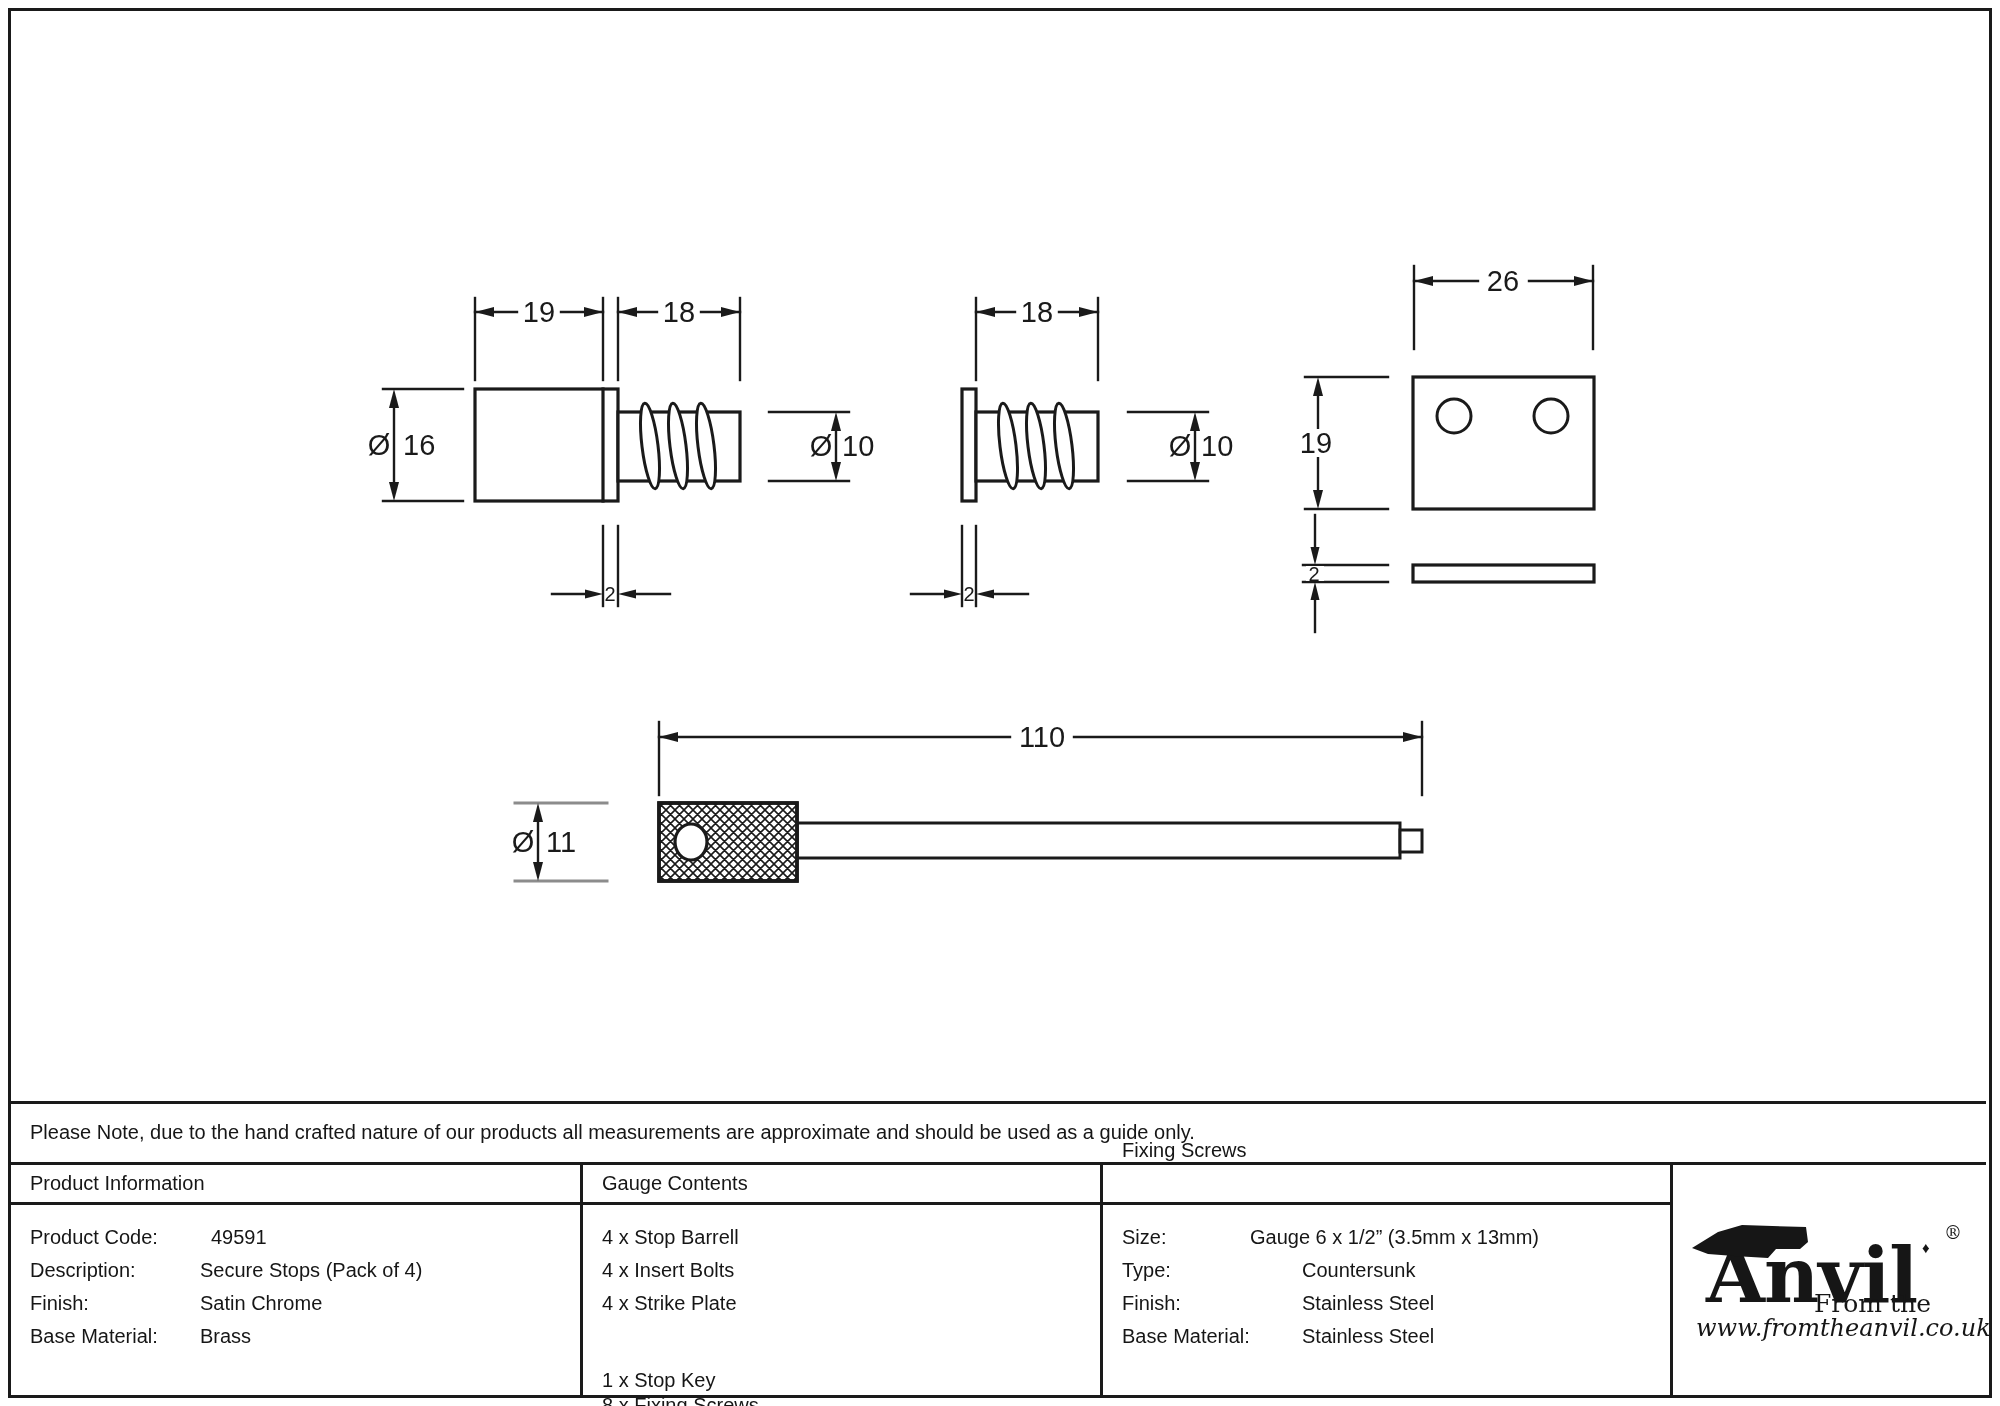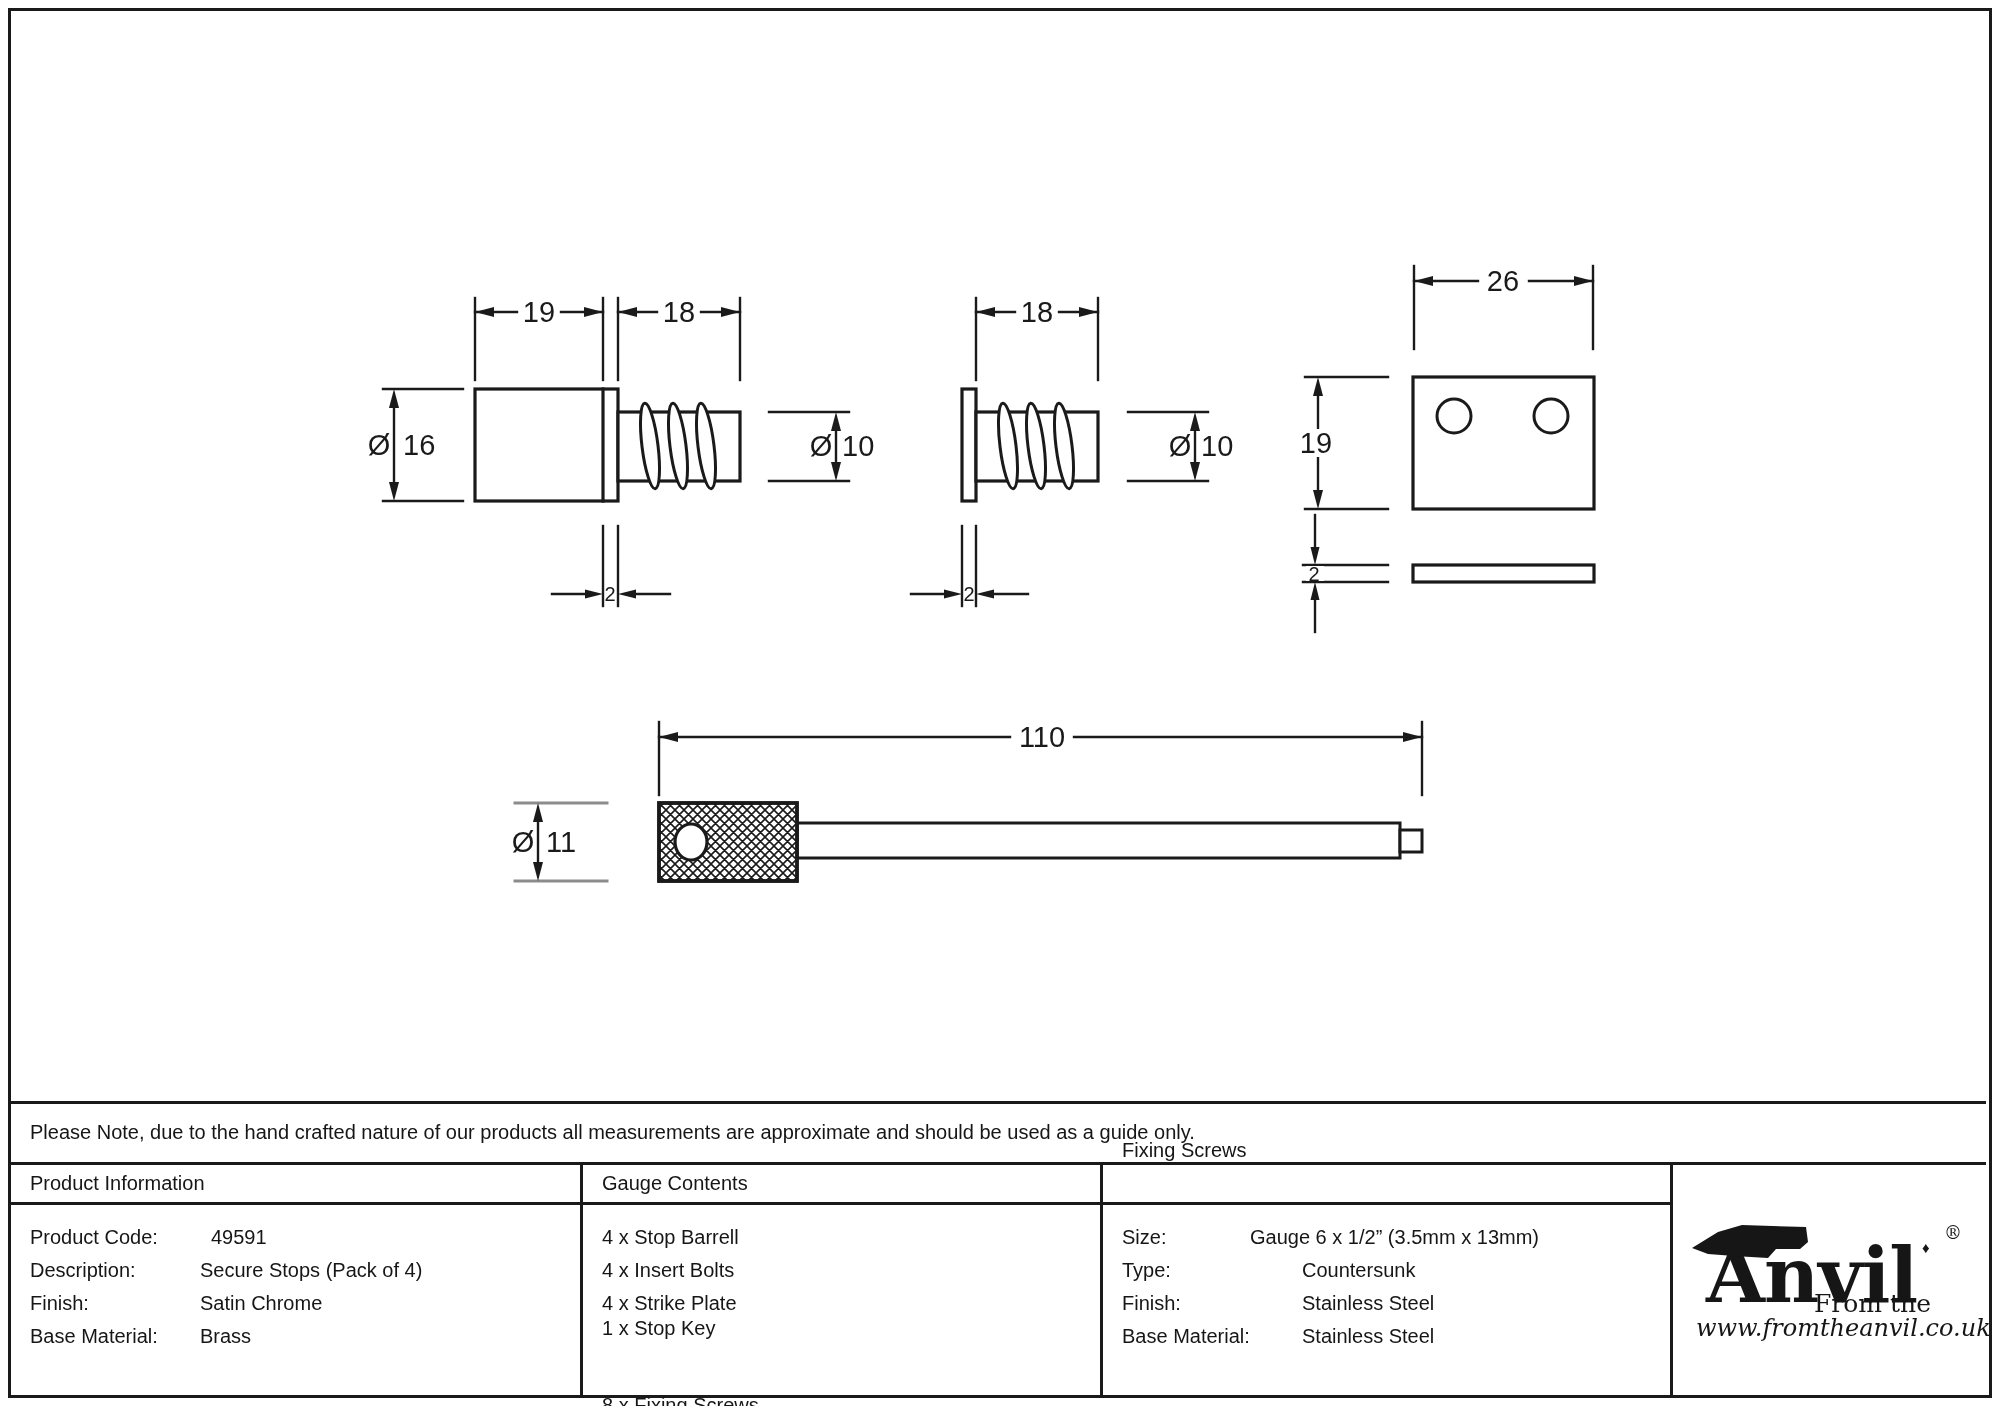--- a/index.html
+++ b/index.html
@@ -221,21 +221,21 @@
   <div class="t" style="left:30px;top:1256px;">Description:</div>
   <div class="t" style="left:200px;top:1256px;">Secure Stops (Pack of 4)</div>
   <div class="t" style="left:30px;top:1289px;">Finish:</div>
   <div class="t" style="left:200px;top:1289px;">Satin Chrome</div>
   <div class="t" style="left:30px;top:1322px;">Base Material:</div>
   <div class="t" style="left:200px;top:1322px;">Brass</div>
 
   <div class="t" style="left:602px;top:1223px;">4 x Stop Barrell</div>
   <div class="t" style="left:602px;top:1256px;">4 x Insert Bolts</div>
   <div class="t" style="left:602px;top:1289px;">4 x Strike Plate</div>
-  <div class="t" style="left:602px;top:1314px;">1 x Stop Key</div>
+  <div class="t" style="left:602px;top:1366px;">1 x Stop Key</div>
   <div class="t" style="left:602px;top:1355px;margin-top:36px;">8 x Fixing Screws</div>
 
   <div class="t" style="left:1122px;top:1223px;">Size:</div>
   <div class="t" style="left:1250px;top:1223px;">Gauge 6 x 1/2” (3.5mm x 13mm)</div>
   <div class="t" style="left:1122px;top:1256px;">Type:</div>
   <div class="t" style="left:1302px;top:1256px;">Countersunk</div>
   <div class="t" style="left:1122px;top:1289px;">Finish:</div>
   <div class="t" style="left:1302px;top:1289px;">Stainless Steel</div>
   <div class="t" style="left:1122px;top:1322px;">Base Material:</div>
   <div class="t" style="left:1302px;top:1322px;">Stainless Steel</div>

